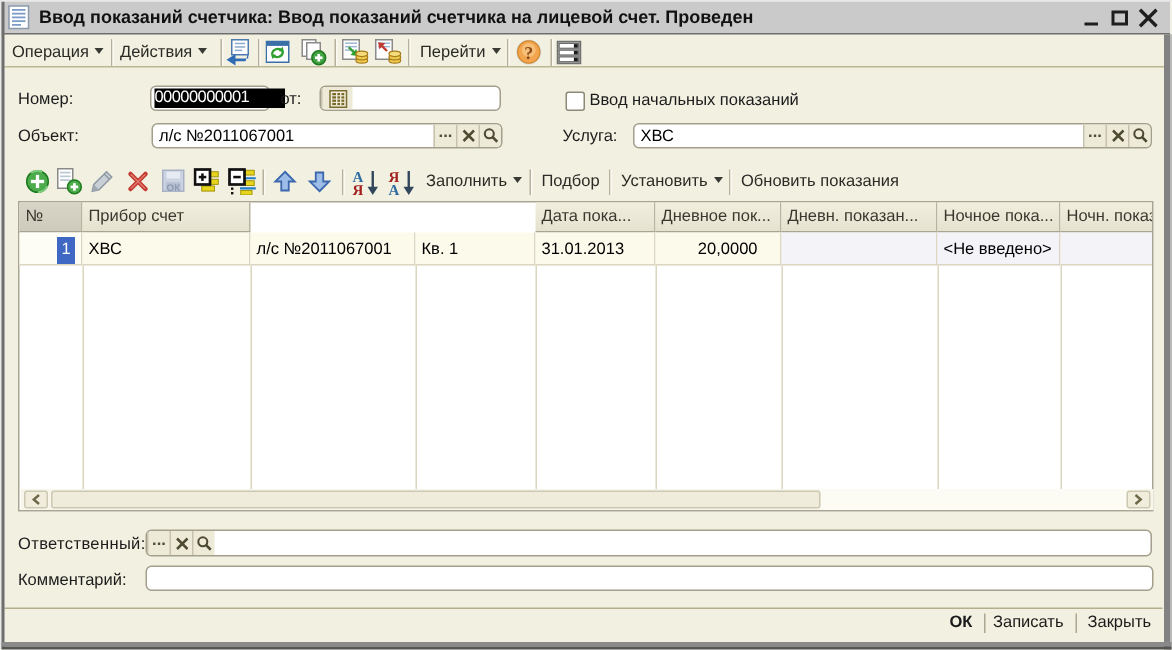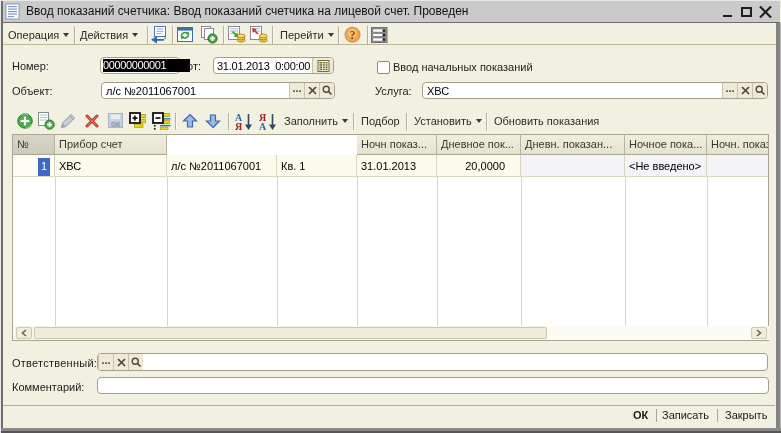--- a/index.html
+++ b/index.html
@@ -11,21 +11,21 @@
 #titlebar{position:absolute;left:1px;top:1px;width:779px;height:21px;background:#CACACA;}
 #frameline{position:absolute;left:1px;top:22px;width:779px;height:1px;background:#6E6E6E;}
 #bleft{position:absolute;left:0;top:0;width:1px;height:433px;background:#E8E8E8;}
 #bleft2{position:absolute;left:1px;top:1px;width:2px;height:430px;background:#6E6E6E;}
 #btop{position:absolute;left:0;top:0;width:781px;height:1px;background:#E8E8E8;}
 #bright{position:absolute;left:776px;top:23px;width:5px;height:410px;background:#828282;}
 #bright2{position:absolute;left:780px;top:23px;width:1px;height:410px;background:#B9B9B9;}
 #bbot{position:absolute;left:1px;top:428px;width:780px;height:3px;background:#8a8a8a;}
 #bbot2{position:absolute;left:1px;top:431px;width:780px;height:2px;background:#565656;}
 
-#title-txt{position:absolute;left:26px;top:4px;font-size:12px;font-weight:normal;color:#111;letter-spacing:0px;}
+#title-txt{position:absolute;left:26px;top:4px;font-size:12px;font-weight:bold;color:#111;letter-spacing:0px;}
 
 .inp{position:absolute;background:#fff;border:1px solid #A39F8C;border-radius:4px;}
 .fld{position:absolute;border:1px solid #A39F8C;border-radius:4px;background:#fff;display:flex;overflow:hidden;}
 .fld .txt{flex:1;font-size:11px;color:#000;padding:2px 0 0 4px;white-space:nowrap;overflow:hidden;}
 .fld .btns{display:flex;background:#EDEAD8;}
 .fld .bt{width:15px;border-left:1px solid #C6C2AD;display:flex;align-items:center;justify-content:center;color:#4E4B33;}
 .dots{font-size:11px;font-weight:bold;letter-spacing:0;line-height:6px;padding-bottom:5px;}
 
 .tbtxt{position:absolute;font-size:11px;color:#2b2b26;white-space:nowrap;}
 .sep{position:absolute;width:1px;background:#B5B19E;}
@@ -148,21 +148,20 @@
     </g>
   </svg>
 
   <div class="abs" style="left:3px;top:44px;width:773px;height:1px;background:#BCB893"></div>
 
   <div class="lbl" style="left:12px;top:60px">Номер:</div>
   <div class="inp" style="left:100px;top:57px;width:80px;height:17px"></div>
   <div class="abs" style="left:103px;top:59px;width:87px;height:13px;background:#000000;color:#fff;font-size:11px;line-height:13px;letter-spacing:-0.38px;overflow:hidden">00000000001</div>
   <div class="lbl" style="left:187px;top:60px">от:</div>
   <div class="fld" style="left:213px;top:57px;width:121px;height:17px">
-    <div class="txt" style="letter-spacing:-0.25px;padding-left:3px">31.01.2013&nbsp; 0:00:00</div>
     <div class="btns">
         <div class="bt" style="width:21px">
       <svg width="13" height="12">
             <rect x="1" y="0.5" width="11" height="11" fill="#F3EFDC" stroke="#7A6C2F"></rect>
             <g fill="#776A2C">
               <rect x="2.5" y="2" width="8" height="1.5"></rect>
               <rect x="2.5" y="4.2" width="8" height="1.5"></rect>
               <rect x="2.5" y="6.4" width="8" height="1.5"></rect>
               <rect x="2.5" y="8.6" width="8" height="1.5"></rect>
             </g>
@@ -309,21 +308,21 @@
   <div class="sep" style="left:353px;top:113px;height:17px"></div>
   <div class="tbtxt" style="left:361px;top:115px">Подбор</div>
   <div class="sep" style="left:406px;top:113px;height:17px"></div>
   <div class="tbtxt" style="left:414px;top:115px">Установить <span class="dn"></span></div>
   <div class="sep" style="left:486px;top:113px;height:17px"></div>
   <div class="tbtxt" style="left:494px;top:115px">Обновить показания</div>
 
   <div id="tbl">
     <div class="hc" style="left:0;width:42px;background:linear-gradient(#D8D4C6,#CFCBBC)">№</div>
     <div class="hc" style="left:42px;width:112px">Прибор счет</div>
-    <div class="hc" style="left:344px;width:80px">Ночн показ...</div>
+    <div class="hc" style="left:344px;width:80px">Дата пока...</div>
     <div class="hc" style="left:424px;width:84px">Дневное пок...</div>
     <div class="hc" style="left:508px;width:104px">Дневн. показан...</div>
     <div class="hc" style="left:612px;width:82px">Ночное пока...</div>
     <div class="hc" style="left:694px;width:61px;border-right:none">Ночн. показ</div>
 
     <div class="rc" style="left:0;width:42px;background:#FDFDF6"></div>
     <div class="rc" style="left:42px;width:112px">ХВС</div>
     <div class="rc" style="left:154px;width:110px">л/с №2011067001</div>
     <div class="rc" style="left:264px;width:80px">Кв. 1</div>
     <div class="rc" style="left:344px;width:80px">31.01.2013</div>

